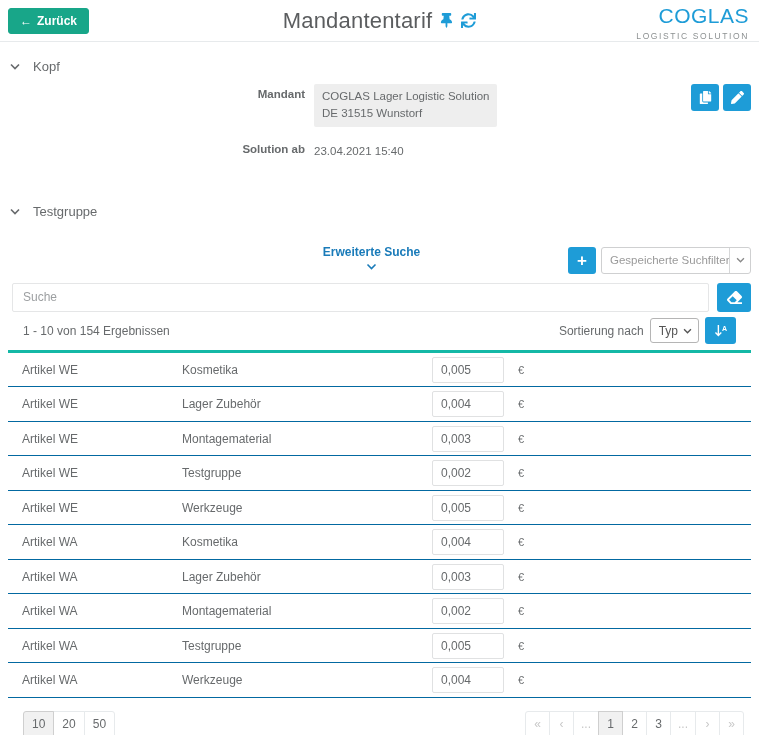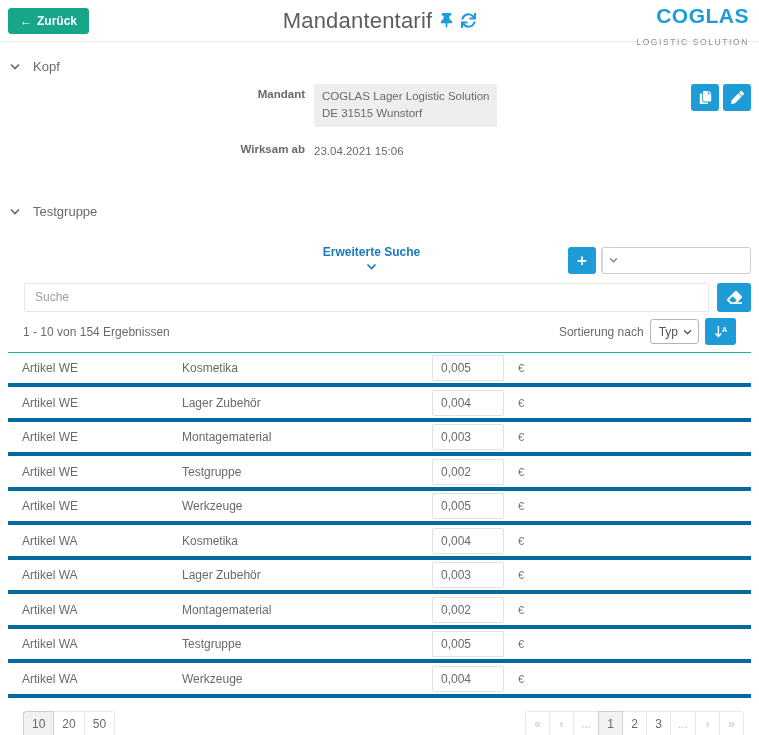--- a/index.html
+++ b/index.html
@@ -20,22 +20,22 @@
     position:absolute; left:8px; top:8px;
     background:#18a689; color:#fff; border:1px solid #18a689; border-radius:3px;
     font-family:inherit; font-size:12px; font-weight:bold;
     padding:5px 11px; cursor:pointer; display:flex; align-items:center; gap:5px;
   }
   .title-wrap { display:flex; align-items:center; gap:8px; }
   .page-title { font-size:22px; font-weight:400; color:#5b5d5f; letter-spacing:.2px; }
   .hicon { display:inline-flex; align-items:center; cursor:pointer; }
   .hicon svg { fill:#1e9cd7; }
   .logo { position:absolute; right:10px; top:5px; text-align:right; line-height:1; }
-  .logo-main { font-size:21px; font-weight:700; color:#1e9cd7; letter-spacing:.5px; }
-  .logo-sub { font-size:8.5px; color:#8d9192; letter-spacing:1.6px; margin-top:12px; }
+  .logo-main { font-size:21px; font-weight:400; color:#1e9cd7; letter-spacing:.5px; }
+  .logo-sub { font-size:8.5px; color:#8d9192; letter-spacing:1.6px; margin-top:6px; }
 
   
   .sect-head { display:flex; align-items:center; gap:13px; padding:0 0 0 10px; cursor:pointer; }
   .sect-head .chev { display:inline-flex; }
   .sect-head .chev svg { stroke:#676a6c; }
   .sect-label { font-size:13px; color:#676a6c; }
   .sect-kopf { margin-top:17px; }
   .sect-pos  { margin-top:44px; }
 
   
@@ -69,53 +69,53 @@
   .saved-select {
     width:150px; height:27px; border:1px solid #cfd0d1; border-radius:3px; background:#fff;
     display:flex; align-items:stretch; cursor:pointer; overflow:hidden;
   }
   .saved-ph { flex:1; color:#9a9a9a; font-size:11.5px; padding:6px 0 0 8px; white-space:nowrap; overflow:hidden; }
   .caret-seg {
     width:21px; border-left:1px solid #d6d7d8; display:flex; align-items:center; justify-content:center;
   }
   .caret-seg svg { stroke:#8a8a8a; }
 
-  .search-row { margin:6px 8px 0 24px; display:flex; gap:8px; }
+  .search-row { margin:6px 8px 0 12px; display:flex; gap:8px; }
   .search-input {
     flex:1; height:29px; border:1px solid #e5e6e7; border-radius:2px;
     font-family:inherit; font-size:12px; color:#676a6c; padding:0 10px; outline:none;
   }
   .search-input::placeholder { color:#9c9fa1; }
   .btn-eraser {
     width:34px; height:29px; background:#1e9cd7; border:none; border-radius:3px;
     display:flex; align-items:center; justify-content:center; cursor:pointer;
   }
   .btn-eraser svg { fill:#fff; }
 
   .results-row {
-    margin:0 8px; height:41px; border-bottom:1px solid #14b8a6;
+    margin:0 8px; height:41px; border-bottom:3px solid #14b8a6;
     display:flex; align-items:center; justify-content:space-between; padding:0 15px;
   }
   .results-text { font-size:12px; color:#676a6c; }
   .sort-wrap { display:flex; align-items:center; gap:6px; }
   .typ-select {
     height:25px; border:1px solid #b5b5b5; border-radius:3px; background:#fff;
     display:flex; align-items:center; gap:5px; padding:0 6px 0 8px; cursor:pointer;
     font-size:12px; color:#555;
   }
   .typ-select svg { stroke:#555; }
   .btn-sort {
     width:31px; height:27px; background:#1e9cd7; border:none; border-radius:3px;
     display:flex; align-items:center; justify-content:center; cursor:pointer;
   }
 
   
   .table { margin:0 8px; }
   .trow {
-    display:flex; align-items:center; height:34.5px; border-bottom:4px solid #0369a1;
+    display:flex; align-items:center; height:34.5px; border-bottom:1px solid #0369a1;
     padding-left:14px; font-size:12px;
   }
   .cell-type  { width:160px; flex:0 0 160px; }
   .cell-group { width:250px; flex:0 0 250px; }
   .cell-value { display:flex; align-items:center; gap:14px; }
   .val-input {
     width:72px; height:26px; border:1px solid #e0e1e2; border-radius:2px;
     font-family:inherit; font-size:12px; color:#676a6c; padding:0 8px; outline:none;
   }
   .euro { font-size:11px; color:#6d7072; }
@@ -189,22 +189,22 @@
         </button>
       </div>
       <div class="form-row">
         <div class="form-label">Mandant</div>
         <div class="form-val mandant-box">
           <div>COGLAS Lager Logistic Solution</div>
           <div>DE 31515 Wunstorf</div>
         </div>
       </div>
       <div class="form-row">
-        <div class="form-label">Wirksam ab</div>
-        <div class="form-val">23.04.2021 15:06</div>
+        <div class="form-label">Solution ab</div>
+        <div class="form-val">23.04.2021 15:40</div>
       </div>
     </div>
   </section>
 
   <section class="sect-pos">
     <div class="sect-head">
       <span class="chev">
         <svg width="10" height="7" viewBox="0 0 10 7" fill="none" stroke-width="1.6">
             <path d="M1 1.5 L5 5.5 L9 1.5"></path>
           </svg>
@@ -215,20 +215,21 @@
     <div class="adv-row">
       <div class="adv-center">
         <div class="adv-label">Erweiterte Suche</div>
         <svg width="11" height="7" viewBox="0 0 10 7" fill="none" stroke-width="1.6">
             <path d="M1 1.5 L5 5.5 L9 1.5"></path>
           </svg>
       </div>
       <div class="filter-right">
         <button class="btn-plus">+</button>
         <div class="saved-select">
+          <span class="saved-ph">Gespeicherte Suchfilter</span>
           <span class="caret-seg">
             <svg width="9" height="6" viewBox="0 0 10 7" fill="none" stroke-width="1.6">
                 <path d="M1 1.5 L5 5.5 L9 1.5"></path>
               </svg>
           </span>
         </div>
       </div>
     </div>
 
     <div class="search-row">

